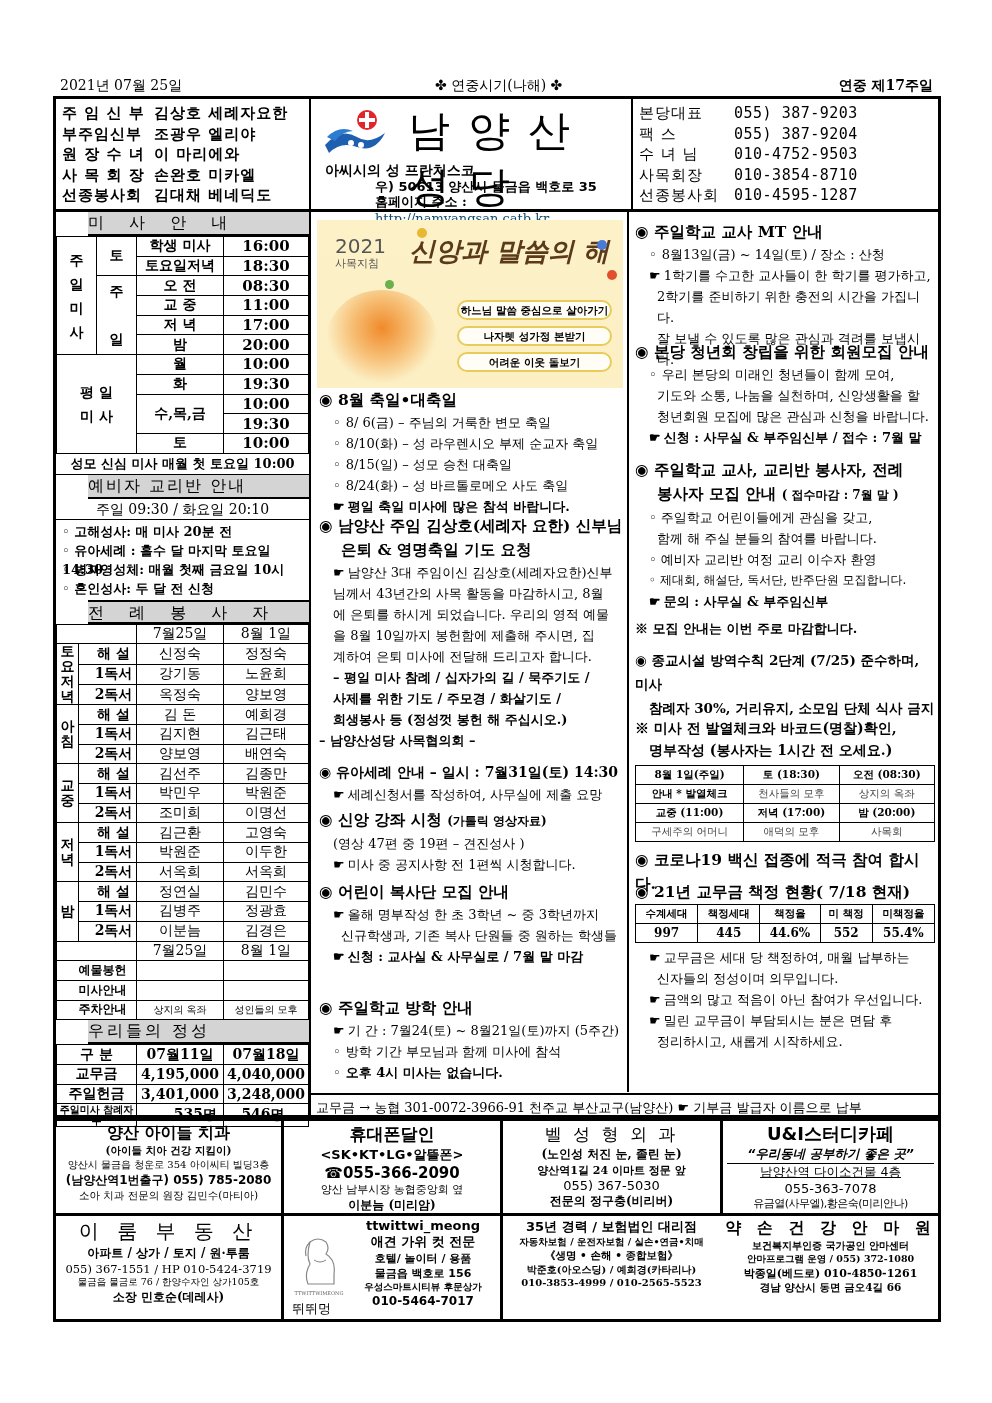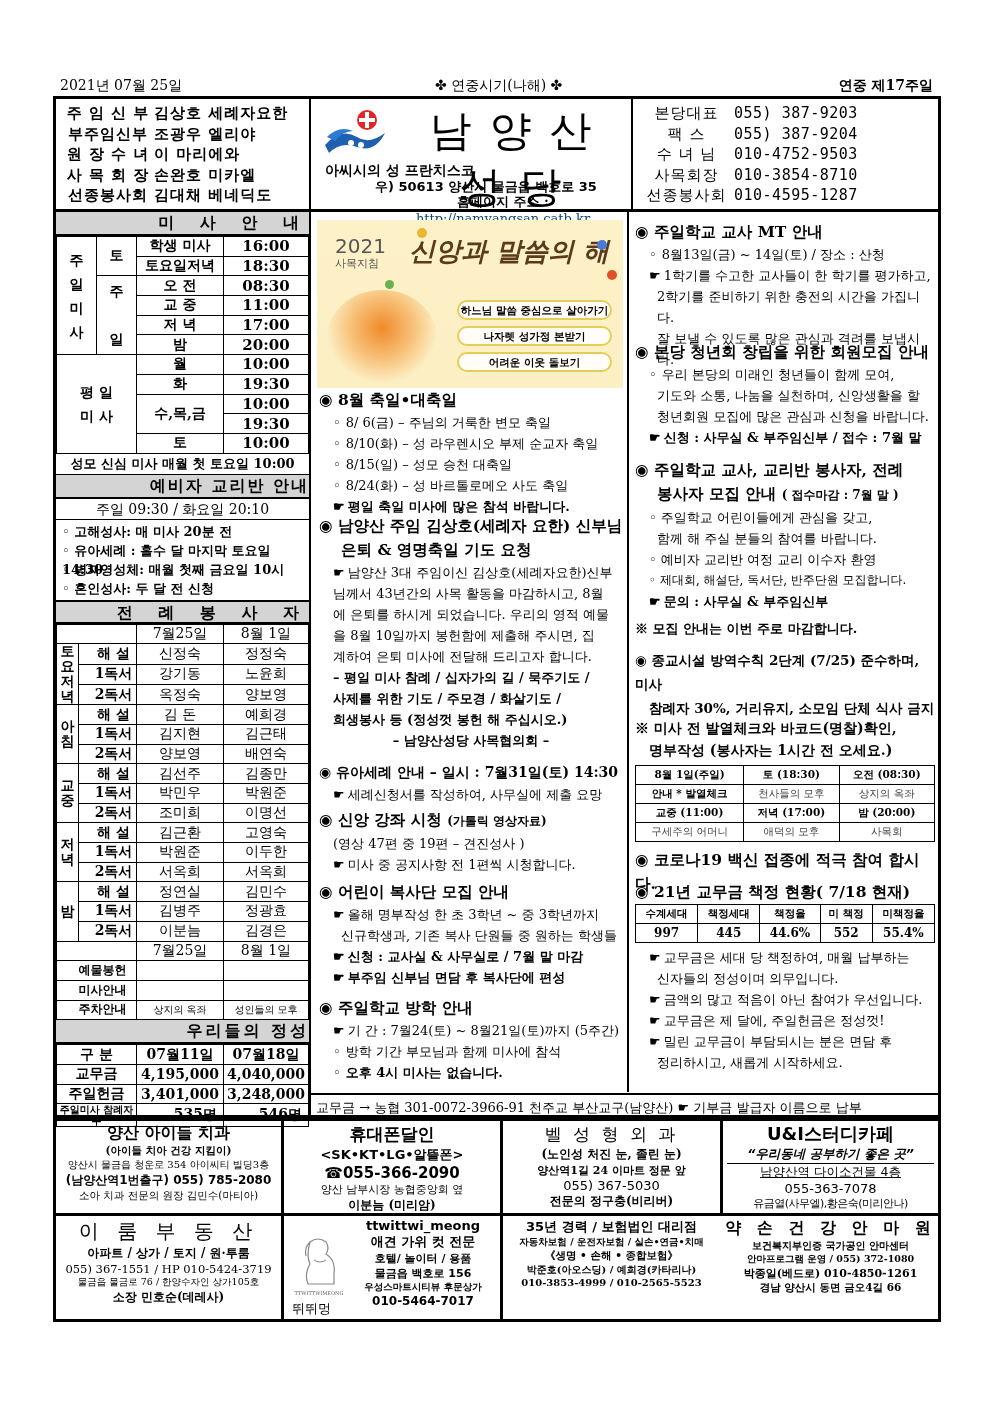--- a/index.html
+++ b/index.html
@@ -9,21 +9,21 @@
   .abs { position: absolute; }
   .b { font-weight: bold; }
 
   
   #topline { left: 55px; top: 75px; width: 882px; height: 22px; font-size: 14px; }
   #topline .date { position: absolute; left: 5px; top: 2px; }
   #topline .season { position: absolute; left: 380px; top: 2px; }
   #topline .week { position: absolute; right: 4px; top: 2px; font-weight: bold; }
 
   
-  #header { left: 53px; top: 96px; width: 888px; height: 116px; border: 3px solid #000; text-align: center; }
+  #header { left: 53px; top: 96px; width: 888px; height: 116px; border: 3px solid #000; }
   #staff { position: absolute; left: 0; top: 0; width: 255px; height: 110px; border-right: 2px solid #000; padding: 4px 6px; }
   #staff .row { display: flex; font-size: 15px; font-weight: bold; height: 20.5px; line-height: 20px; letter-spacing: 1px; }
   #staff .role { width: 92px; }
   #brand { position: absolute; left: 257px; top: 0; width: 318px; height: 110px; }
   #brand .logo { position: absolute; left: 10px; top: 10px; width: 66px; height: 50px; }
   #brand .title { position: absolute; left: 95px; top: 4px; font-size: 42px; letter-spacing: 18px; font-family: "DejaVu Serif", serif; }
   #brand .patron { position: absolute; left: 12px; top: 63px; font-size: 14px; font-weight: bold; }
   #brand .addr { position: absolute; left: 62px; top: 79px; font-size: 13px; font-weight: bold; }
   #brand .home { position: absolute; left: 62px; top: 94px; font-size: 13px; font-weight: bold; }
   #brand .home a { color: #0c4a6e; text-decoration: underline; font-weight: normal; }
@@ -31,21 +31,21 @@
   #contacts .row { display: flex; font-size: 15px; height: 20.5px; line-height: 20px; }
   #contacts .k { width: 95px; letter-spacing: 1px; }
   #contacts .v { font-family: "DejaVu Sans Mono", "Liberation Mono", monospace; letter-spacing: 0.5px; }
 
   
   #main { left: 53px; top: 210px; width: 888px; height: 908px; border: 3px solid #000; border-top: 2px solid #000; }
   #leftcol { position: absolute; left: 0; top: 0; width: 255px; height: 905px; border-right: 2px solid #000; }
   #midcol { position: absolute; left: 257px; top: 0; width: 316px; height: 880px; border-right: 2px solid #000; }
   #rightcol { position: absolute; left: 575px; top: 0; width: 307px; height: 880px; }
 
-  .band { background: #d4d4d4; text-align: right; font-size: 16px; font-weight: bold; border-top: 2px solid #000; border-bottom: 2px solid #000; height: 24px; line-height: 21px; letter-spacing: 10px; }
+  .band { background: #d4d4d4; text-align: left; font-size: 16px; font-weight: normal; border-top: 2px solid #000; border-bottom: 2px solid #000; height: 24px; line-height: 21px; letter-spacing: 10px; margin-left: 32px; }
   table.grid { border-collapse: collapse; width: 100%; }
   table.grid td { border: 1px solid #000; text-align: center; font-size: 14px; height: 19.7px; padding: 0; }
   .mass td { font-weight: bold; }
   .mass td.time { font-size: 15px; }
   .vert { line-height: 24px; font-size: 15px; font-weight: bold; }
   .line { border-bottom: 1px solid #000; text-align: center; font-size: 14px; height: 21px; line-height: 20px; }
   .notes { padding: 2px 6px; font-size: 13px; font-weight: bold; }
   .notes div { height: 19px; line-height: 19px; }
   .roster td { font-size: 14px; height: 19.6px; }
   .roster td.role { font-weight: bold; padding-left: 12px; }
@@ -369,21 +369,21 @@
             <td>4,040,000</td>
           </tr>
       <tr>
             <td>주일헌금</td>
             <td>3,401,000</td>
             <td>3,248,000</td>
           </tr>
       <tr>
             <td style="font-size:10px;line-height:11px">주일미사 참례자수</td>
             <td style="text-align:right;padding-right:6px">535명</td>
-            <td style="text-align:right;padding-right:6px">546명</td>
+            <td style="padding-right:6px">546명</td>
           </tr>
     </tbody>
       </table>
   </div>
 
   <div id="midcol">
     <div class="banner">
       <span class="yr">2021</span>
       <span class="yr2">사목지침</span>
       <span class="slogan">신앙과 말씀의 해</span>
@@ -410,40 +410,39 @@
       <div class="h">◉ 남양산 주임 김상호(세례자 요한) 신부님</div>
       <div class="h ind2">은퇴 &amp; 영명축일 기도 요청</div>
       <div class="p ind hand">남양산 3대 주임이신 김상호(세례자요한)신부</div>
       <div class="p ind">님께서 43년간의 사목 활동을 마감하시고, 8월</div>
       <div class="p ind">에 은퇴를 하시게 되었습니다. 우리의 영적 예물</div>
       <div class="p ind">을  8월 10일까지 봉헌함에  제출해 주시면, 집</div>
       <div class="p ind">계하여 은퇴 미사에 전달해 드리고자 합니다.</div>
       <div class="pb ind">– 평일 미사 참례  / 십자가의 길  / 묵주기도 /</div>
       <div class="pb ind">사제를 위한 기도  / 주모경  / 화살기도  /</div>
       <div class="pb ind">희생봉사 등 (정성껏 봉헌 해 주십시오.)</div>
-      <div class="pb" style="text-align:center">– 남양산성당 사목협의회 –</div>
+      <div class="pb" style="text-align:left">– 남양산성당 사목협의회 –</div>
     </div>
 
     <div class="sec" style="top:548px">
       <div class="h" style="font-size:14px">◉ 유아세례 안내 – 일시 : 7월31일(토) 14:30</div>
       <div class="p ind hand">세례신청서를 작성하여, 사무실에 제출 요망</div>
     </div>
 
     <div class="sec" style="top:596px">
       <div class="h"><span>◉ 신앙 강좌 시청</span> <span style="font-size:12px">(가톨릭 영상자료)</span></div>
       <div class="p ind">(영상 47편 중 19편 – 견진성사 )</div>
       <div class="p ind hand">미사 중 공지사항 전 1편씩 시청합니다.</div>
     </div>
 
     <div class="sec" style="top:668px">
       <div class="h">◉ 어린이 복사단 모집 안내</div>
       <div class="p ind hand">올해 명부작성 한 초 3학년 ~ 중 3학년까지</div>
       <div class="p ind2">신규학생과, 기존 복사 단원들 중 원하는 학생들</div>
       <div class="pb ind hand">신청 : 교사실 &amp; 사무실로 / 7월 말 마감</div>
-      <div class="pb ind hand">부주임 신부님 면담 후 복사단에 편성</div>
     </div>
 
     <div class="sec" style="top:784px">
       <div class="h">◉ 주일학교 방학 안내</div>
       <div class="p ind hand">기 간 : 7월24(토) ~ 8월21일(토)까지 (5주간)</div>
       <div class="p ind circ">방학 기간 부모님과 함께 미사에 참석</div>
       <div class="pb ind circ">오후 4시 미사는 없습니다.</div>
     </div>
   </div>
 
@@ -521,21 +520,20 @@
           <td class="bold" style="font-size:12px">445</td>
           <td class="bold" style="font-size:12px">44.6%</td>
           <td class="bold" style="font-size:12px">552</td>
           <td class="bold" style="font-size:12px">55.4%</td>
         </tr>
       </tbody>
         </table>
       <div class="p ind hand" style="margin-top:4px">교무금은 세대 당 책정하여, 매월 납부하는</div>
       <div class="p ind2">신자들의 정성이며 의무입니다.</div>
       <div class="p ind hand">금액의 많고 적음이 아닌 참여가 우선입니다.</div>
-      <div class="p ind hand">교무금은 제 달에, 주일헌금은 정성껏!</div>
       <div class="p ind hand">밀린 교무금이 부담되시는 분은 면담 후</div>
       <div class="p ind2">정리하시고, 새롭게 시작하세요.</div>
     </div>
   </div>
 </div>
 
 <div id="bankline" class="abs">교무금 → 농협 301-0072-3966-91 천주교 부산교구(남양산) ☛ 기부금 발급자 이름으로 납부</div>
 
 <div id="ads" class="abs">
   <div class="vline" style="left:225px;height:198px"></div>

